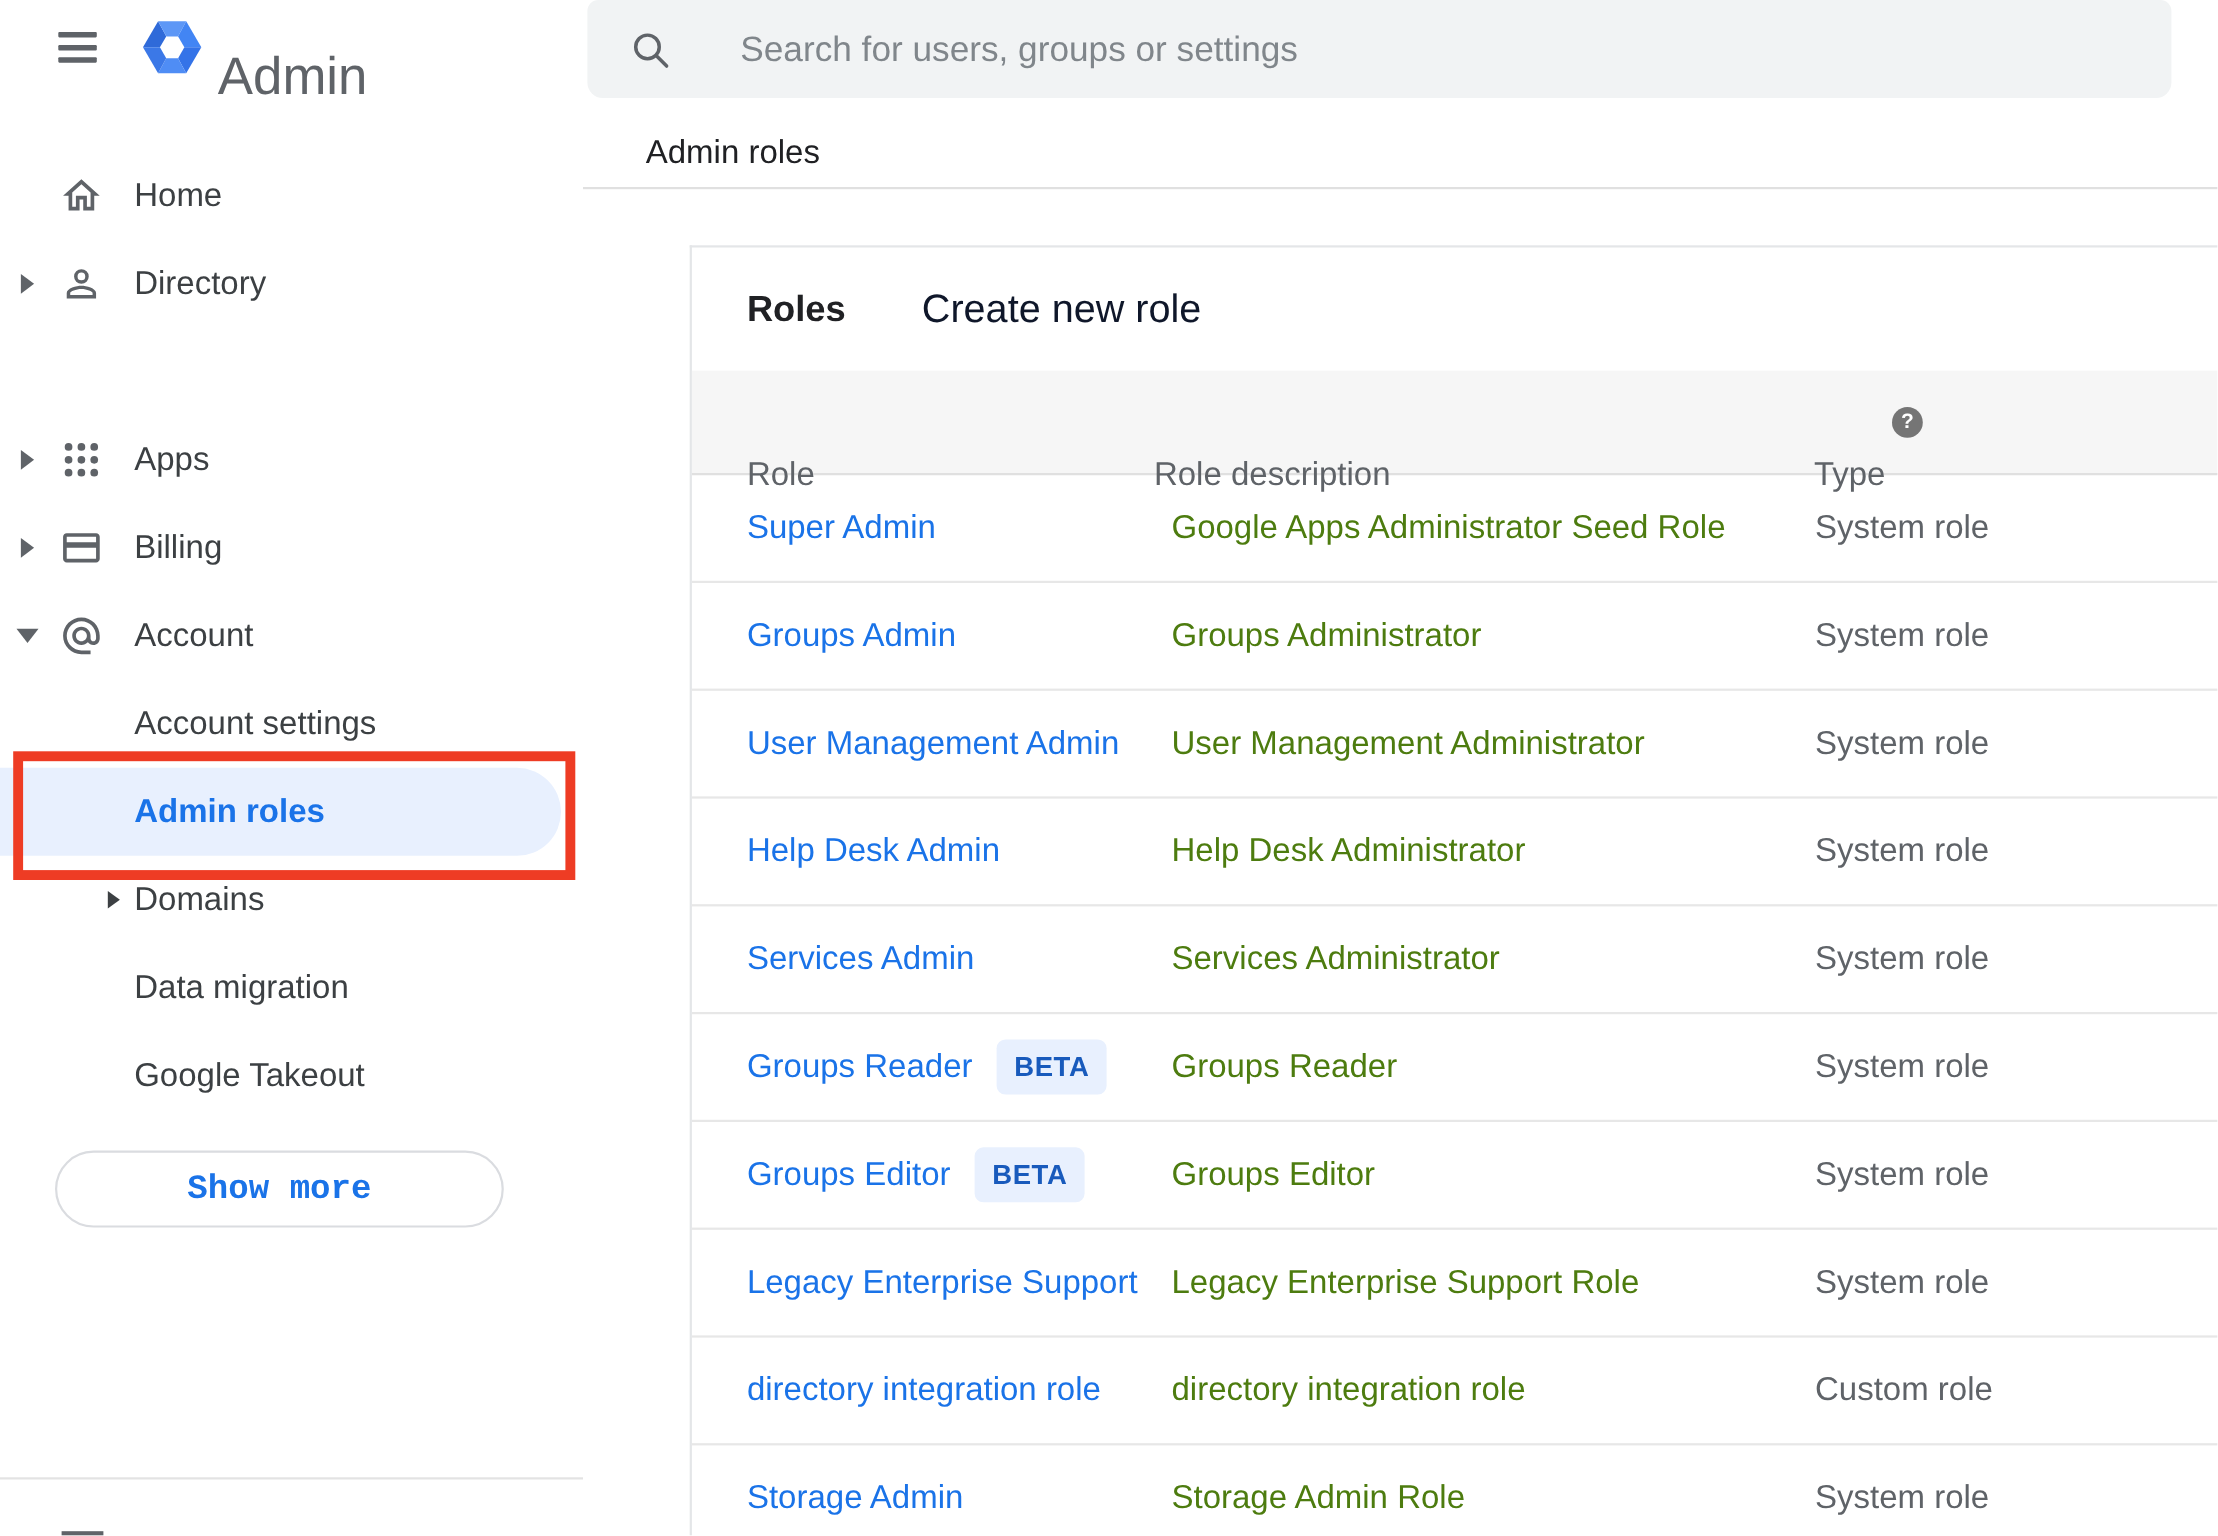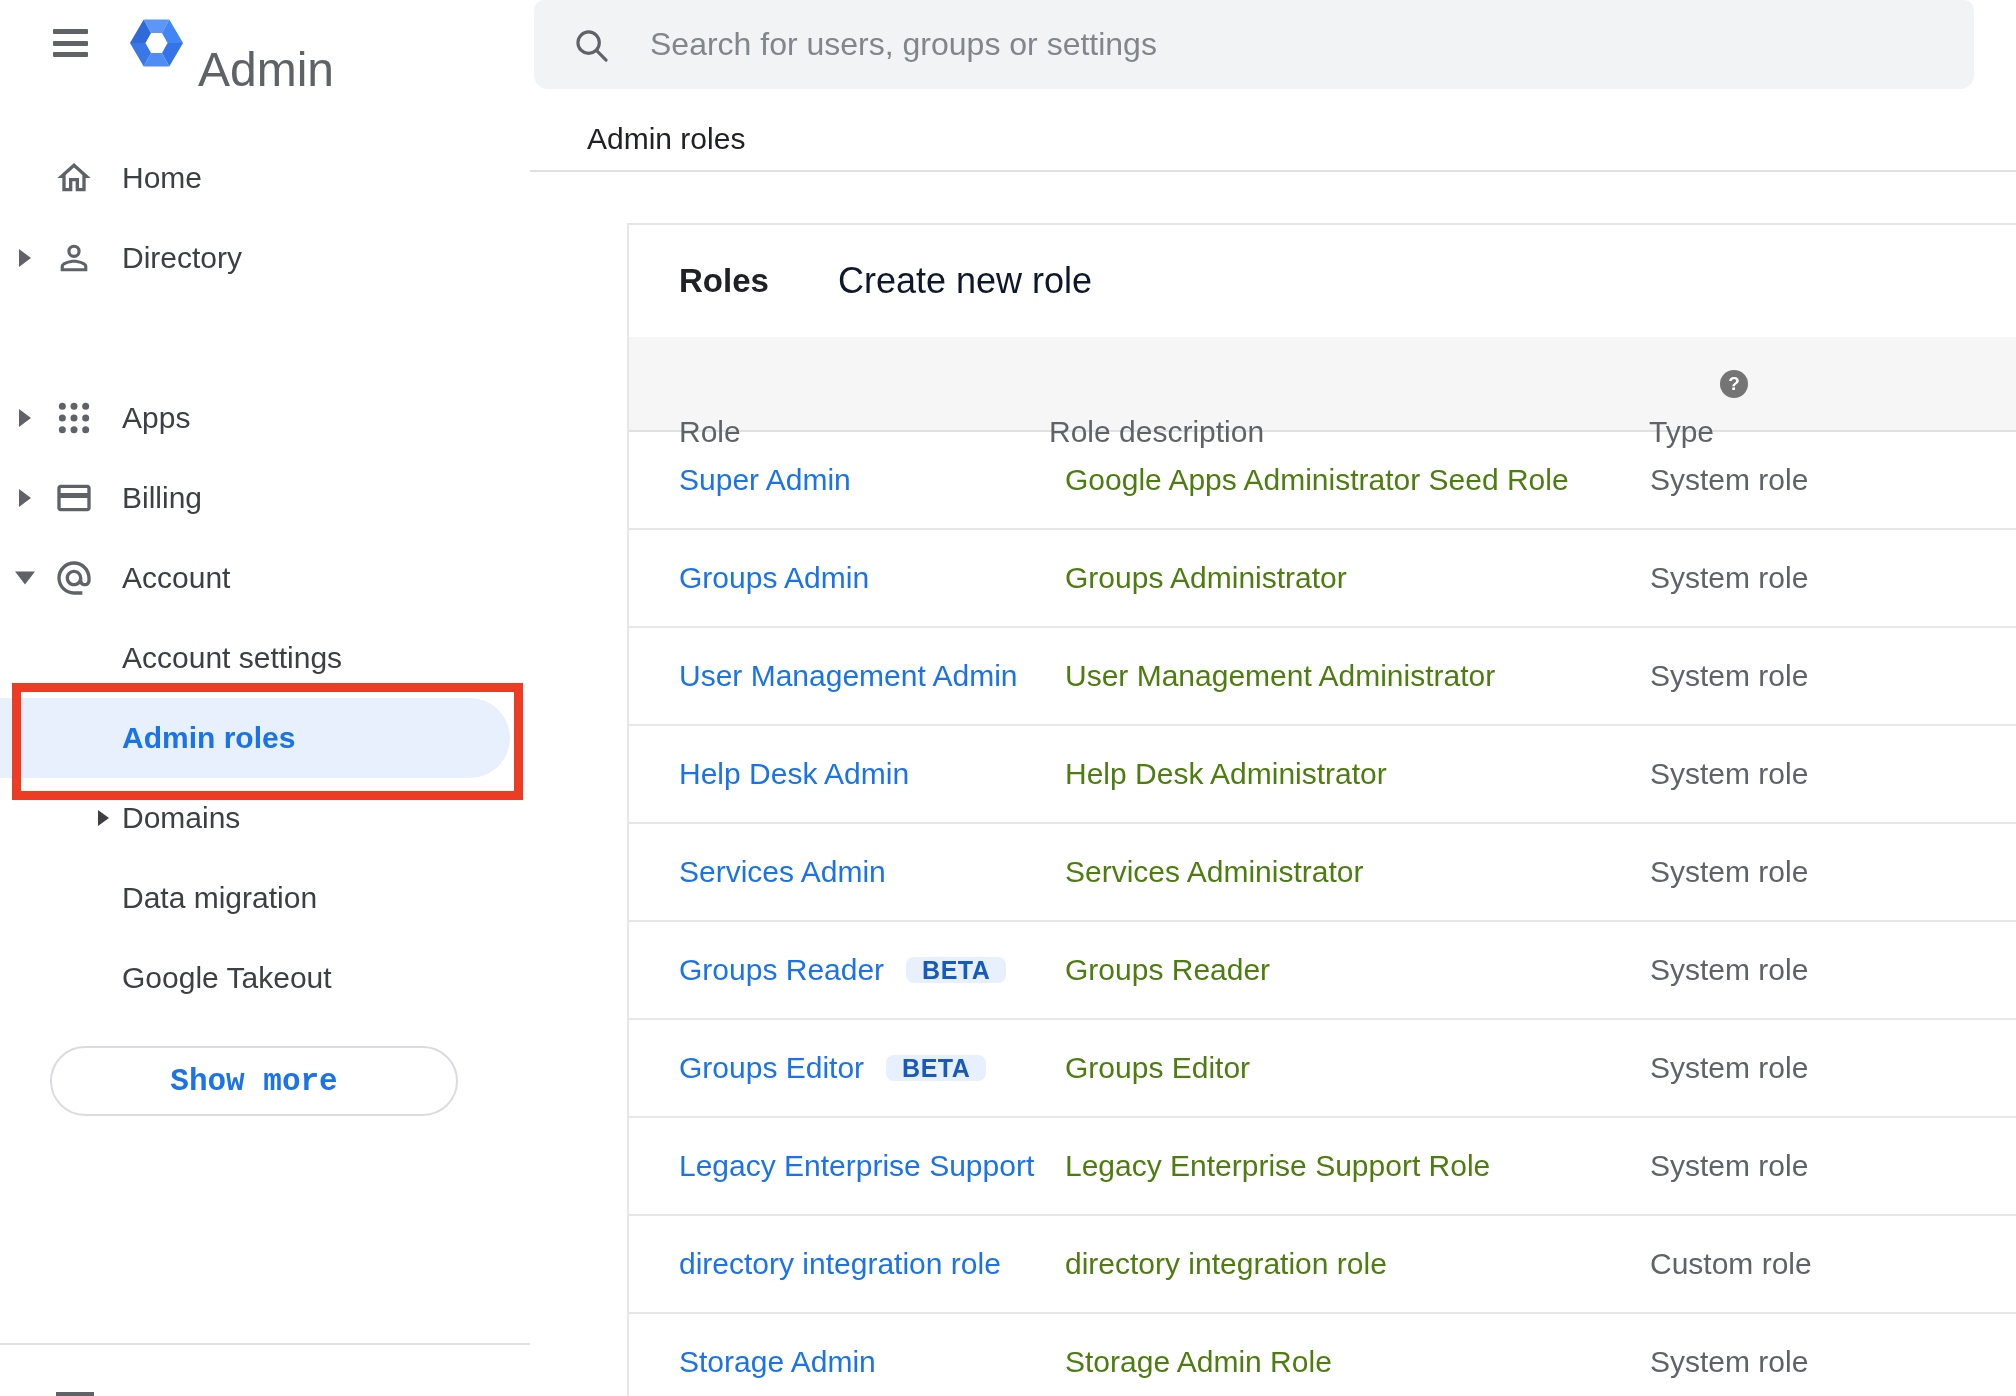--- a/index.html
+++ b/index.html
@@ -45,21 +45,21 @@
     font-size:31px; font-weight:bold; color:#1a73e8; font-family:Liberation Mono, monospace; }
 
   .sidebar-bottom-divider { position:absolute; left:0; top:1343px; width:530px; height:2px; background:#e3e3e3; }
   .partial-bottom-icon { position:absolute; left:56px; top:1392px; width:38px; height:4px; background:#5f6368; }
 
   
   .search-bar { position:absolute; left:534px; top:0; width:1440px; height:89px;
     background:#f1f3f4; border-radius:10px 10px 14px 14px;
     display:flex; align-items:center; padding-left:38px; }
   .search-icon { width:38px; height:38px; flex:0 0 auto; }
-  .search-input { margin-left:40px; border:none; outline:none; background:transparent;
+  .search-input { margin-left:63px; border:none; outline:none; background:transparent;
     font-size:32px; color:#202124; width:1250px; font-family:"Liberation Sans", sans-serif; }
   .search-input::placeholder { color:#80868b; opacity:1; }
 
   .breadcrumb { position:absolute; left:587px; top:122px; font-size:30px; color:#202124; }
   .content-divider { position:absolute; left:530px; top:170px; width:1486px; height:2px; background:#e0e0e0; }
 
   
   .card { position:absolute; left:627px; top:223px; width:1389px; height:1173px;
     background:#fff; border-top:2px solid #e4e6e8; border-left:2px solid #e4e6e8; }
   .card-title-row { position:relative; height:112px; }
@@ -76,21 +76,21 @@
   .help-circle { position:absolute; left:1091px; top:50%; transform:translateY(-50%);
     width:28px; height:28px; border-radius:50%; background:#757575; color:#fff;
     font-size:19px; font-weight:bold; display:flex; align-items:center; justify-content:center;
     cursor:pointer; }
 
   .trow { position:relative; height:98px; border-bottom:2px solid #e7e7e7; }
   .c-role { position:absolute; left:50px; top:50%; transform:translateY(-50%);
     display:flex; align-items:center; }
   .role-link { font-size:30px; color:#1a73e8; text-decoration:none; cursor:pointer; white-space:nowrap; }
   .beta-badge { margin-left:22px; display:inline-flex; align-items:center;
-    height:26px; padding:0 16px; border-radius:8px; background:#e8f0fe;
+    height:50px; padding:0 16px; border-radius:8px; background:#e8f0fe;
     color:#185abc; font-size:25px; font-weight:bold; letter-spacing:0.5px; }
   .c-desc { position:absolute; left:436px; top:50%; transform:translateY(-50%);
     font-size:30px; color:#4d7c0f; white-space:nowrap; }
   .c-type { position:absolute; left:1021px; top:50%; transform:translateY(-50%);
     font-size:30px; color:#5f6368; white-space:nowrap; }
 </style>
 </head>
 <body>
 
 <nav class="sidebar">

